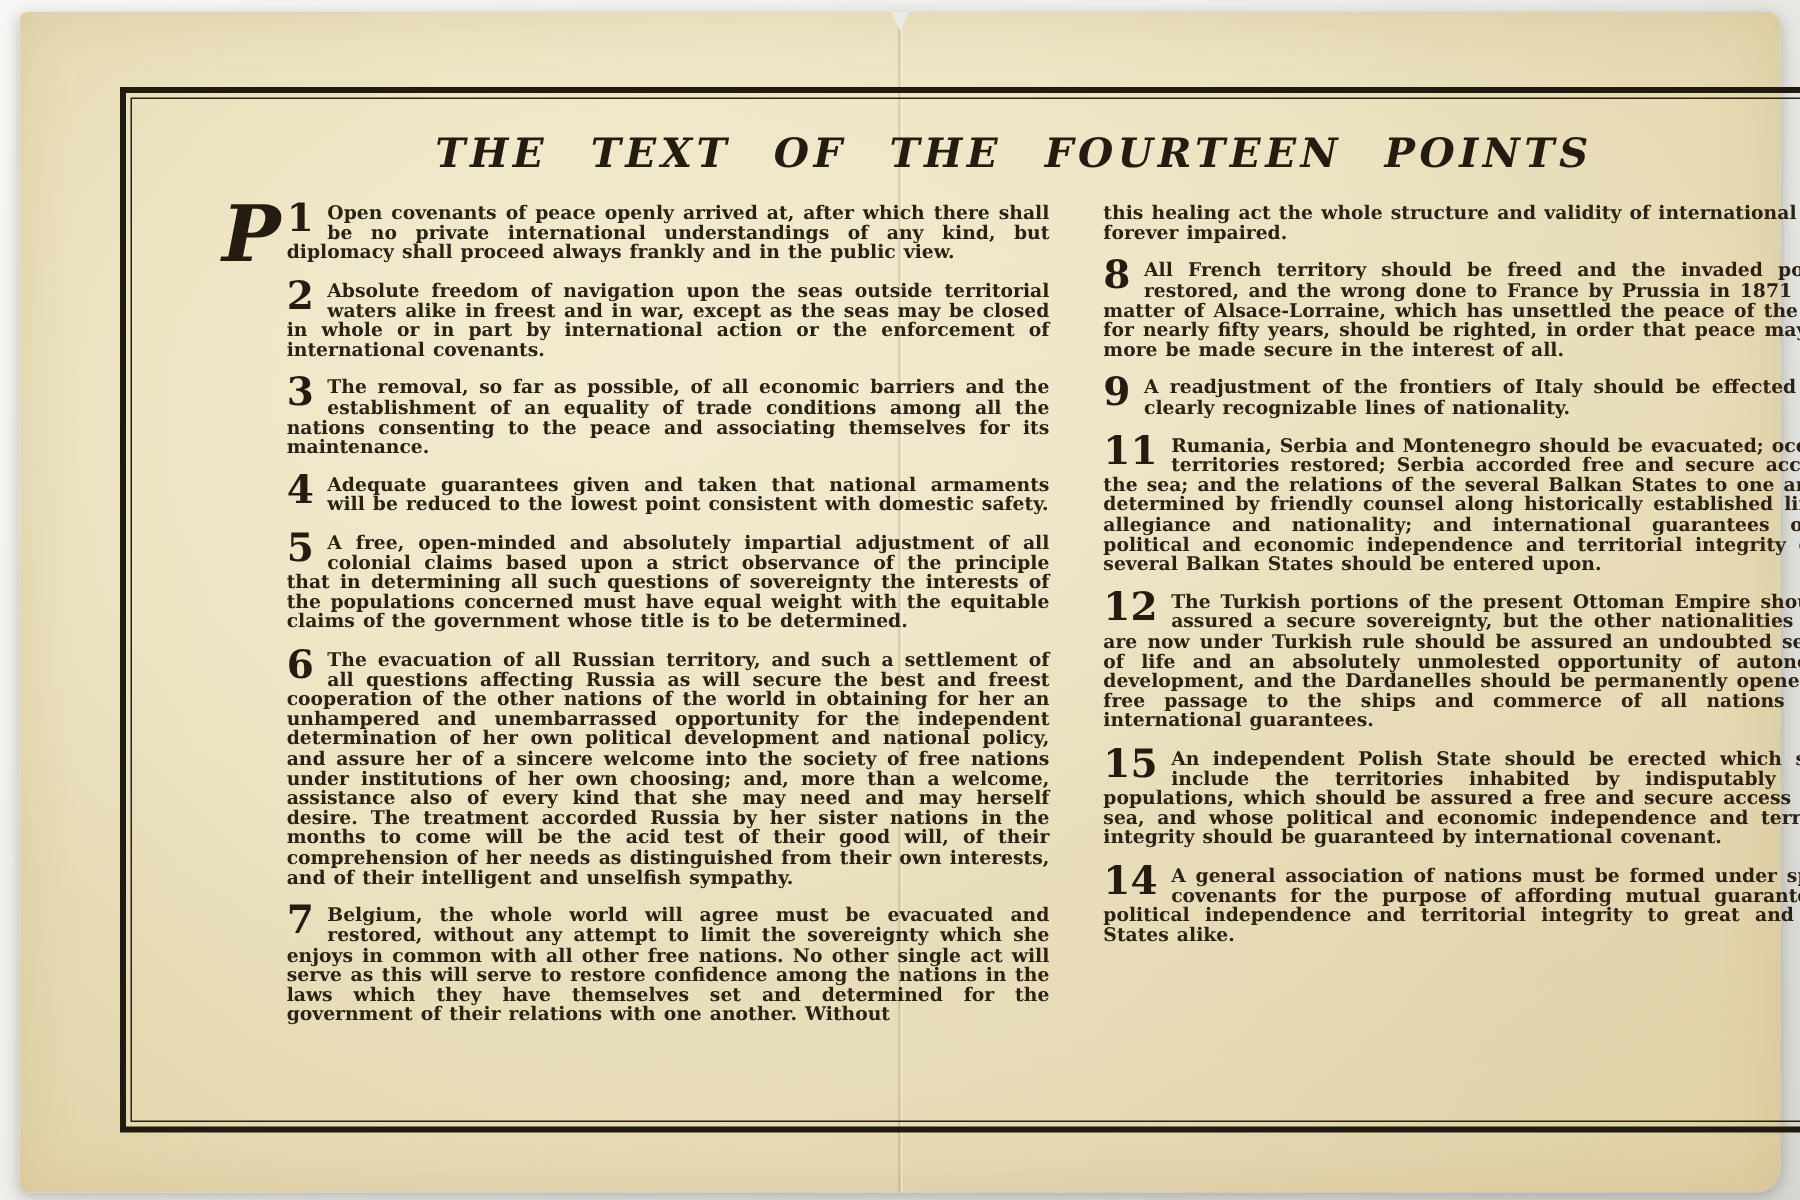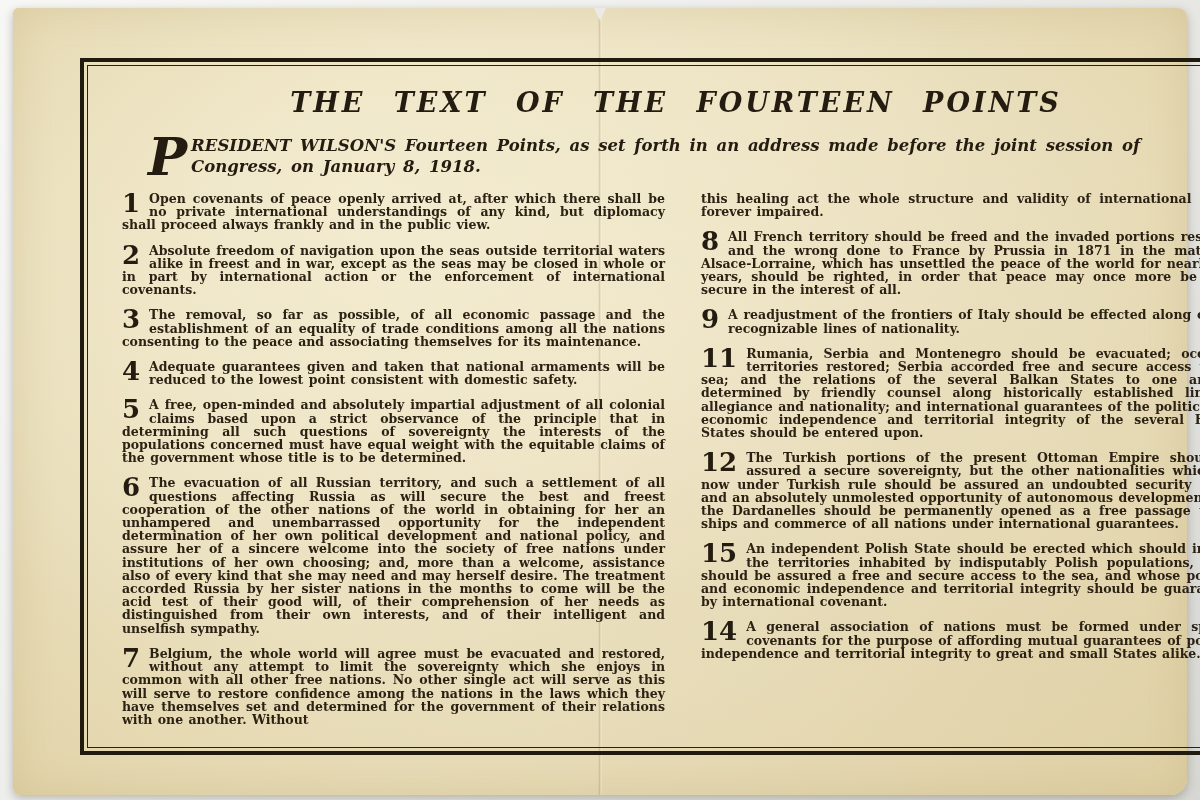--- a/index.html
+++ b/index.html
@@ -78,27 +78,27 @@
 </head>
 <body>
 
 <div class="paper">
   <div class="fold"></div>
   <div class="notch"></div>
 
   <div class="frame">
     <h1 class="title">THE TEXT OF THE FOURTEEN POINTS</h1>
 
-    <p class="intro"><span class="dropcap">P</span><span>RESIDENT WILSON'S Fourteen Points, as set forth in an address made before the joint session of Congress, on January 8, 1918.</span></p>
+    <p class="intro"><span class="dropcap">P</span></p>
 
     <div class="cols">
       <div class="col">
         <p class="point"><span class="num">1</span><span>Open covenants of peace openly arrived at, after which there shall be no private international understandings of any kind, but diplomacy shall proceed always frankly and in the public view.</span></p>
         <p class="point"><span class="num">2</span><span>Absolute freedom of navigation upon the seas outside territorial waters alike in freest and in war, except as the seas may be closed in whole or in part by international action or the enforcement of international covenants.</span></p>
-        <p class="point"><span class="num">3</span><span>The removal, so far as possible, of all economic passage and the establishment of an equality of trade conditions among all the nations consenting to the peace and associating themselves for its maintenance.</span></p>
+        <p class="point"><span class="num">3</span><span>The removal, so far as possible, of all economic barriers and the establishment of an equality of trade conditions among all the nations consenting to the peace and associating themselves for its maintenance.</span></p>
         <p class="point"><span class="num">4</span><span>Adequate guarantees given and taken that national armaments will be reduced to the lowest point consistent with domestic safety.</span></p>
         <p class="point"><span class="num">5</span><span>A free, open-minded and absolutely impartial adjustment of all colonial claims based upon a strict observance of the principle that in determining all such questions of sovereignty the interests of the populations concerned must have equal weight with the equitable claims of the government whose title is to be determined.</span></p>
         <p class="point"><span class="num">6</span><span>The evacuation of all Russian territory, and such a settlement of all questions affecting Russia as will secure the best and freest cooperation of the other nations of the world in obtaining for her an unhampered and unembarrassed opportunity for the independent determination of her own political development and national policy, and assure her of a sincere welcome into the society of free nations under institutions of her own choosing; and, more than a welcome, assistance also of every kind that she may need and may herself desire. The treatment accorded Russia by her sister nations in the months to come will be the acid test of their good will, of their comprehension of her needs as distinguished from their own interests, and of their intelligent and unselfish sympathy.</span></p>
         <p class="point"><span class="num">7</span><span>Belgium, the whole world will agree must be evacuated and restored, without any attempt to limit the sovereignty which she enjoys in common with all other free nations. No other single act will serve as this will serve to restore confidence among the nations in the laws which they have themselves set and determined for the government of their relations with one another. Without</span></p>
       </div>
 
       <div class="col">
         <p class="point"><span>this healing act the whole structure and validity of international law is forever impaired.</span></p>
         <p class="point"><span class="num">8</span><span>All French territory should be freed and the invaded portions restored, and the wrong done to France by Prussia in 1871 in the matter of Alsace-Lorraine, which has unsettled the peace of the world for nearly fifty years, should be righted, in order that peace may once more be made secure in the interest of all.</span></p>
         <p class="point"><span class="num">9</span><span>A readjustment of the frontiers of Italy should be effected along clearly recognizable lines of nationality.</span></p>

